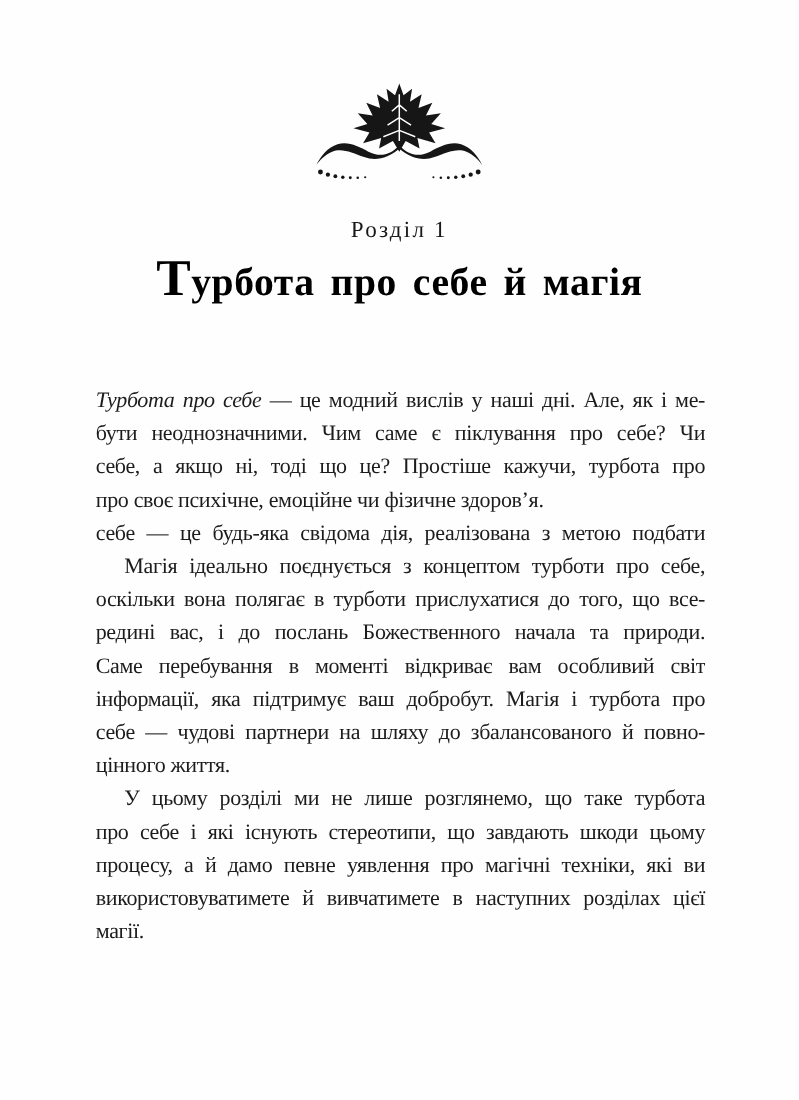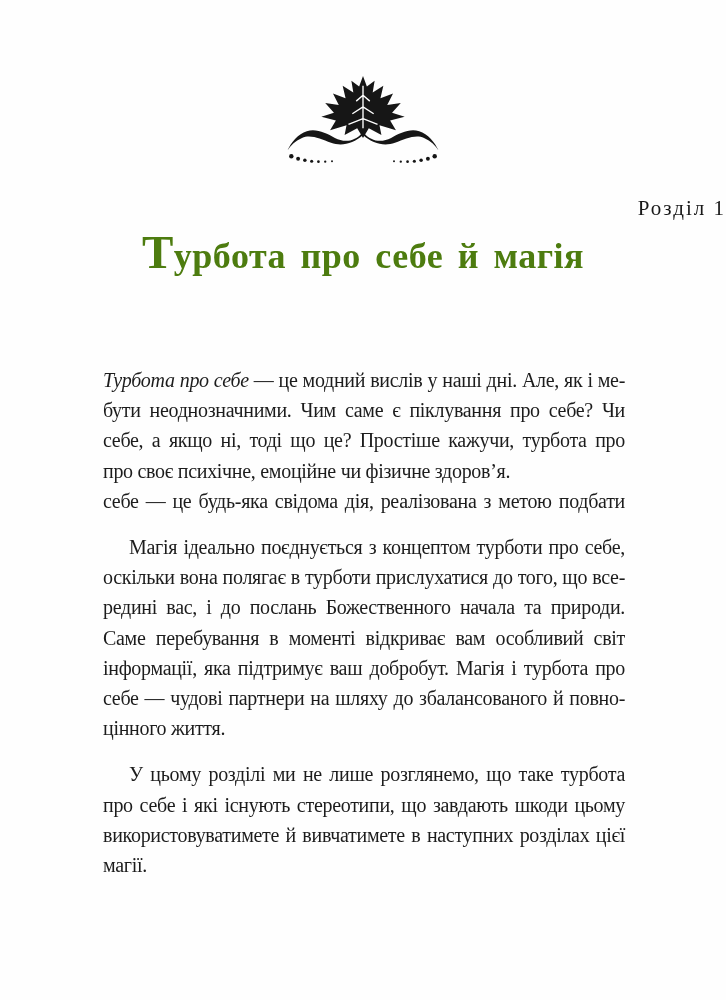--- a/index.html
+++ b/index.html
@@ -21,57 +21,57 @@
     top: 74px;
     width: 158px;
     height: 93px;
   }
 
   .chapter-label {
     position: absolute;
     top: 195px;
     left: 0;
     width: 100%;
-    text-align: right;
+    text-align: center;
     font-size: 21px;
     line-height: 27px;
     letter-spacing: 2px;
     color: #181818;
   }
 
   .title {
     position: absolute;
     top: 229px;
     left: 0;
     width: 100%;
     margin: 0;
     text-align: center;
     font-size: 36px;
     line-height: 54px;
     font-weight: 700;
     letter-spacing: 0.5px;
     word-spacing: 5px;
-    color: #4d7c0f;
+    color: #000000;
   }
   .title .initial {
     font-size: 47px;
     line-height: 0;
   }
 
   .body-text {
     position: absolute;
     left: 87px;
     top: 349px;
     width: 554px;
     font-size: 20px;
     line-height: 30.2px;
     letter-spacing: -0.3px;
     color: #1c1c1c;
   }
-  .para { margin: 16px; }
+  .para { margin: 0; }
   .line {
     text-align: justify;
     text-align-last: justify;
   }
   .line.last {
     text-align-last: left;
   }
   .para.indented .line:first-child {
     text-indent: 26px;
   }
@@ -133,18 +133,19 @@
         <div class="line"><span>оскільки вона полягає в турботи прислухатися до того, що все-</span></div>
         <div class="line"><span>редині вас, і до послань Божественного начала та природи.</span></div>
         <div class="line"><span>Саме перебування в моменті відкриває вам особливий світ</span></div>
         <div class="line"><span>інформації, яка підтримує ваш добробут. Магія і турбота про</span></div>
         <div class="line"><span>себе — чудові партнери на шляху до збалансованого й повно-</span></div>
         <div class="line last"><span>цінного життя.</span></div>
       </div>
       <div class="para indented">
         <div class="line"><span>У цьому розділі ми не лише розглянемо, що таке турбота</span></div>
         <div class="line"><span>про себе і які існують стереотипи, що завдають шкоди цьому</span></div>
+        <div class="line"><span>процесу, а й дамо певне уявлення про магічні техніки, які ви</span></div>
         <div class="line"><span>використовуватимете й вивчатимете в наступних розділах цієї</span></div>
         <div class="line last"><span>магії.</span></div>
       </div>
     </div>
 
 </div>
 
 </body></html>

